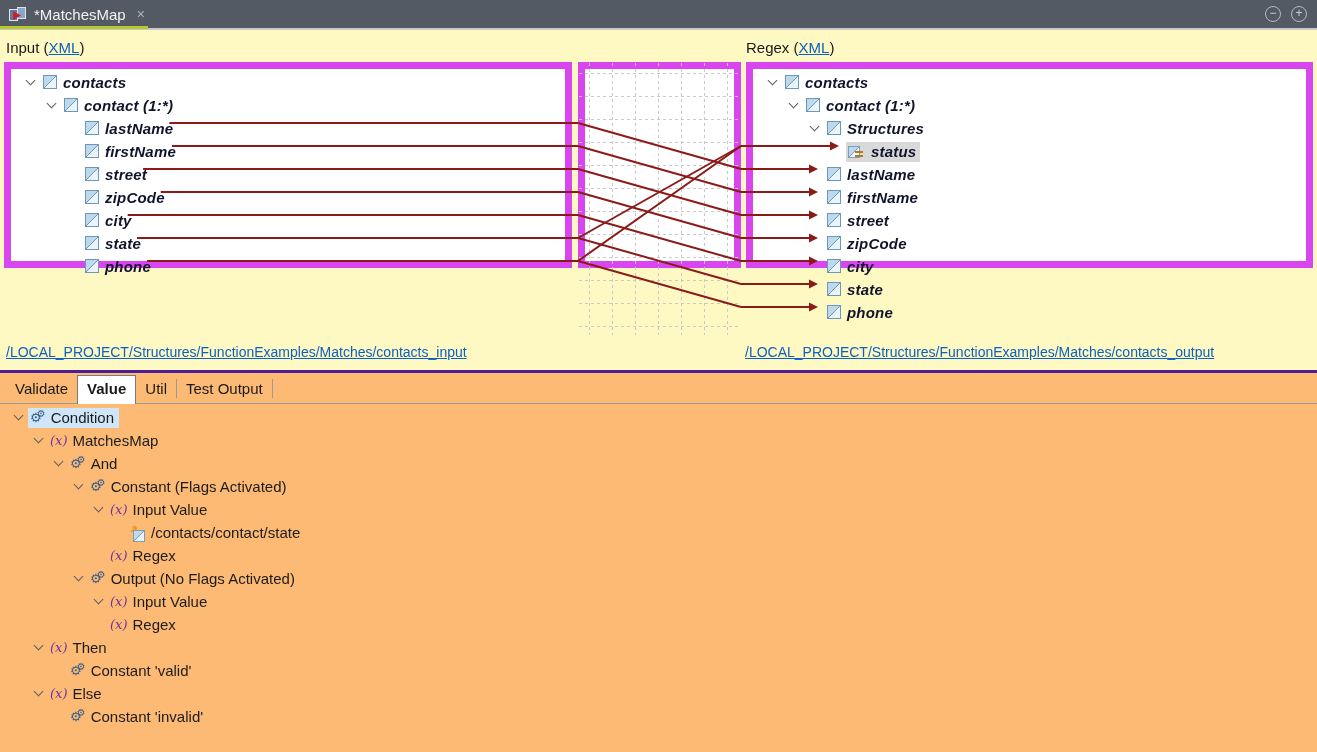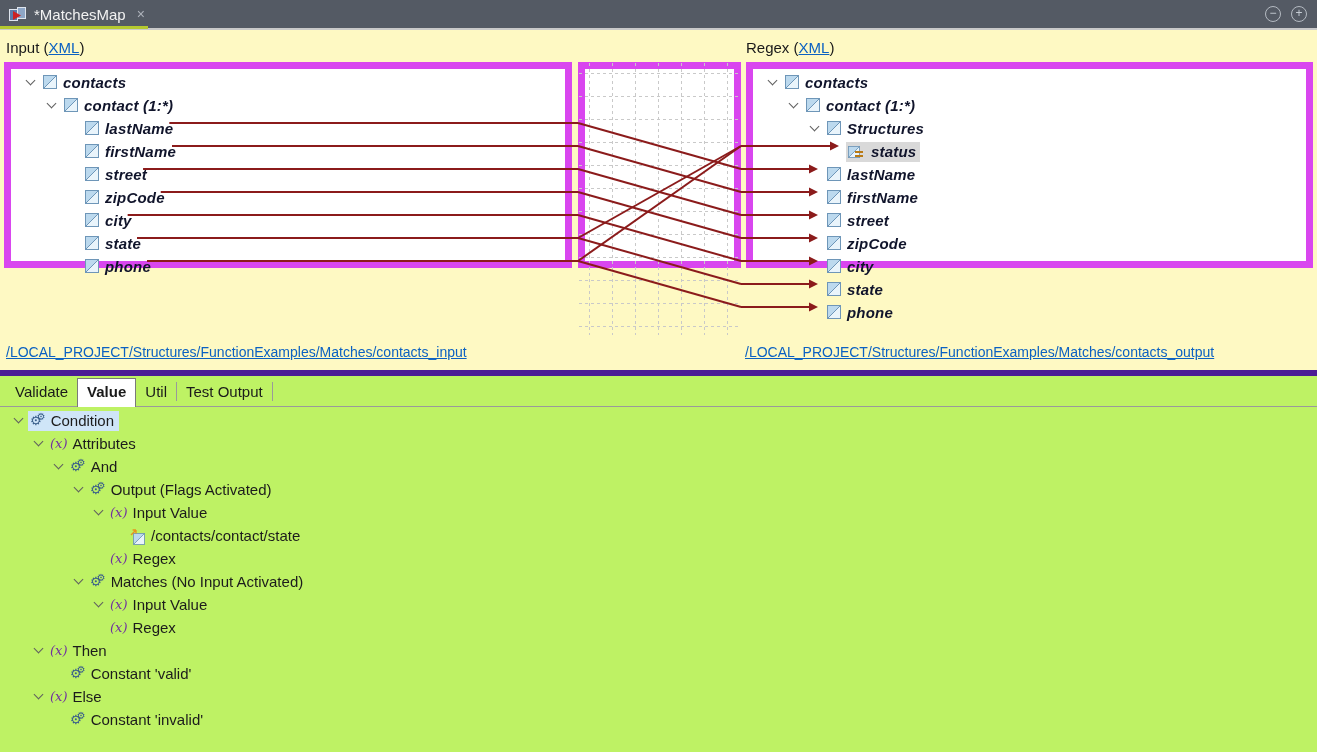--- a/index.html
+++ b/index.html
@@ -58,21 +58,21 @@
   .el-icon { display:inline-flex; flex:none; }
   .attr-icon { position:relative; width:17px; height:15px; flex:none; }
   .attr-icon .abar { position:absolute; width:8px; height:2.4px; background:#f2a23a; border:0.5px solid #b97a14; }
   .node-icon { position:relative; width:16px; height:15px; flex:none; }
   .gears { font-family:"DejaVu Sans", sans-serif; color:#3a5f8a; line-height:1; flex:none; }
   .gears .g1 { font-size:13px; }
   .gears .g2 { font-size:10px; margin-left:-5px; vertical-align:5px; display:inline-block; }
   .fx { font-family:"DejaVu Serif", serif; font-style:italic; font-size:13px; color:#7030a0; flex:none; }
 
   
-  .bottom-section { position:absolute; top:370px; left:0; right:0; bottom:0; background:#bef264; border-top:6px solid #4c1d95; }
+  .bottom-section { position:absolute; top:370px; left:0; right:0; bottom:0; background:#fdba74; border-top:3px solid #4c1d95; }
   .tabbar { display:flex; align-items:flex-end; height:31px; padding-left:6px; border-bottom:1px solid #9a9a9a; }
   .tab { font-size:15px; padding:4px 9px 6px; color:#1a1a1a; }
   .tab.selected {
     border:1px solid #7a7a7a; border-bottom:none; background:#fff;
     font-weight:bold; margin-bottom:-1px; padding:4px 9px 7px;
   }
   .tab-sep { width:1px; height:19px; background:#9a9a9a; margin-bottom:5px; }
   .func-tree { padding-top:2px; }
   .frow { height:23px; display:flex; align-items:center; white-space:nowrap; font-size:15px; color:#1c1c1c; }
   .frow .lblwrap { display:flex; align-items:center; gap:5px; padding:1px 5px 2px 2px; }
@@ -508,41 +508,41 @@
             <span>Condition</span>
           </span>
         </div>
         <div class="frow">
           <span style="width: 28px; flex: 0 0 auto;"></span>
           <span class="chev-slot-f">
             <span class="chevron"></span>
           </span>
           <span class="lblwrap">
             <span class="fx">(x)</span>
-            <span>Attributes</span>
+            <span>MatchesMap</span>
           </span>
         </div>
         <div class="frow">
           <span style="width: 48px; flex: 0 0 auto;"></span>
           <span class="chev-slot-f">
             <span class="chevron"></span>
           </span>
           <span class="lblwrap">
             <span class="gears"><span class="g1">⚙</span><span class="g2">⚙</span></span>
             <span>And</span>
           </span>
         </div>
         <div class="frow">
           <span style="width: 68px; flex: 0 0 auto;"></span>
           <span class="chev-slot-f">
             <span class="chevron"></span>
           </span>
           <span class="lblwrap">
             <span class="gears"><span class="g1">⚙</span><span class="g2">⚙</span></span>
-            <span>Output (Flags Activated)</span>
+            <span>Constant (Flags Activated)</span>
           </span>
         </div>
         <div class="frow">
           <span style="width: 88px; flex: 0 0 auto;"></span>
           <span class="chev-slot-f">
             <span class="chevron"></span>
           </span>
           <span class="lblwrap">
             <span class="fx">(x)</span>
             <span>Input Value</span>
@@ -574,21 +574,21 @@
             <span>Regex</span>
           </span>
         </div>
         <div class="frow">
           <span style="width: 68px; flex: 0 0 auto;"></span>
           <span class="chev-slot-f">
             <span class="chevron"></span>
           </span>
           <span class="lblwrap">
             <span class="gears"><span class="g1">⚙</span><span class="g2">⚙</span></span>
-            <span>Matches (No Input Activated)</span>
+            <span>Output (No Flags Activated)</span>
           </span>
         </div>
         <div class="frow">
           <span style="width: 88px; flex: 0 0 auto;"></span>
           <span class="chev-slot-f">
             <span class="chevron"></span>
           </span>
           <span class="lblwrap">
             <span class="fx">(x)</span>
             <span>Input Value</span>

